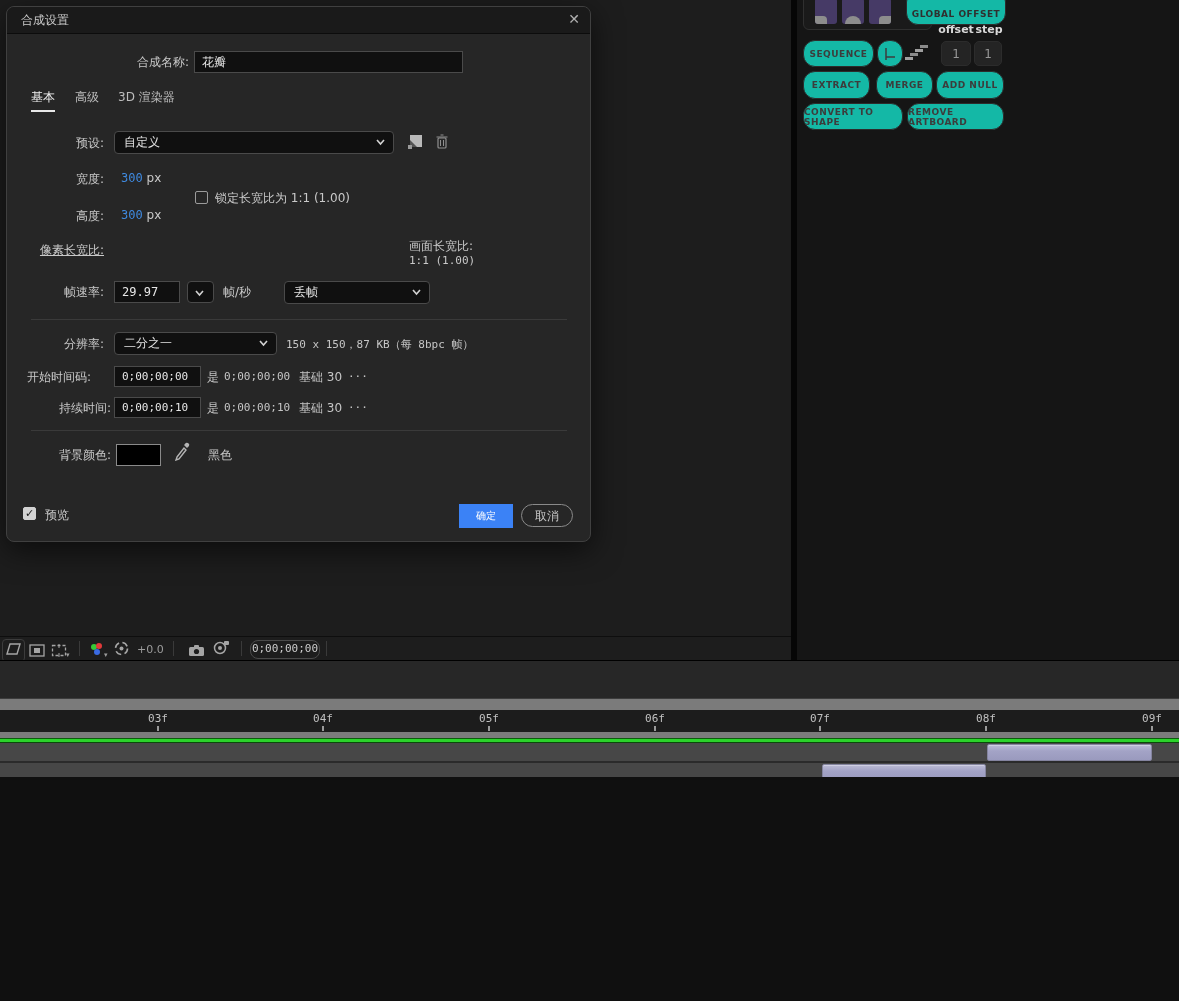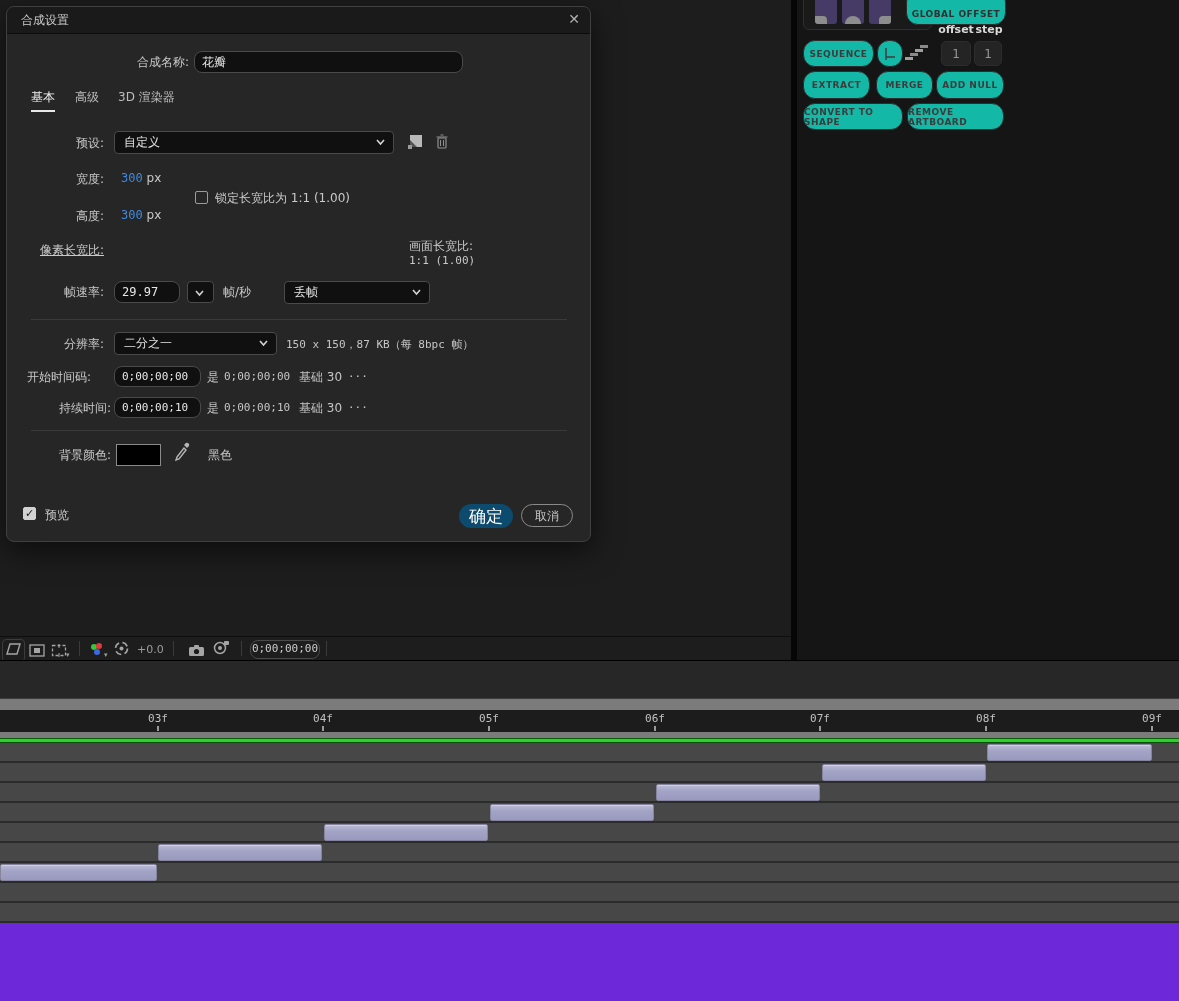--- a/index.html
+++ b/index.html
@@ -1,46 +1,46 @@
 <!DOCTYPE html>
 <html><head>
 <meta charset="utf-8">
 <style>
   html,body{margin:0;padding:0;background:#101010;}
-  .screen{position:relative;width:1179px;height:1001px;overflow:hidden;
+  .screen{position:relative;width:1179px;height:777px;overflow:hidden;
     font-family:"DejaVu Sans","Liberation Sans",sans-serif;background:#1c1c1c;}
   .mono{font-family:"DejaVu Sans Mono","Liberation Mono",monospace;}
 
   
   .comp-panel{position:absolute;left:0;top:0;width:791px;height:660px;background:#1d1d1d;}
   .divider-v{position:absolute;left:791px;top:0;width:6px;height:660px;background:#060606;}
   .right-panel{position:absolute;left:797px;top:0;width:382px;height:660px;background:#151515;overflow:hidden;}
 
   
   .dialog{position:absolute;left:6px;top:6px;width:583px;height:534px;background:#262626;
     border:1px solid #404040;border-radius:8px;box-shadow:0 8px 30px rgba(0,0,0,.6);overflow:hidden;}
   .dialog .titlebar{position:absolute;left:0;top:0;right:0;height:26px;background:#1a1a1a;border-bottom:1px solid #0c0c0c;}
   .dialog .title{position:absolute;left:14px;top:5px;font-size:12px;color:#cccccc;}
   .close-x{position:absolute;right:10px;top:4px;font-size:14px;color:#b0b0b0;cursor:default;}
   .lbl{position:absolute;font-size:12px;color:#c9c9c9;text-align:right;}
-  .inp{position:absolute;background:#101010;border:1px solid #4a4a4a;border-radius:8px;color:#e8e8e8;
+  .inp{position:absolute;background:#101010;border:1px solid #4a4a4a;border-radius:0;color:#e8e8e8;
     font-size:12px;line-height:20px;padding:0 7px;box-sizing:border-box;}
   .dd{position:absolute;background:#101010;border:1px solid #4a4a4a;border-radius:4px;color:#e2e2e2;
     font-size:12px;line-height:21px;padding:0 24px 0 9px;box-sizing:border-box;}
   .dd .chev{position:absolute;right:7px;top:4px;}
   .chev svg{display:block;}
   .tab{position:absolute;top:82px;font-size:12px;color:#bdbdbd;}
   .tab.active{color:#efefef;border-bottom:2px solid #e8e8e8;padding-bottom:4px;}
   .hr{position:absolute;left:24px;width:536px;height:1px;background:#3a3a3a;}
   .blue-val{color:#3f8ae0;}
   .unit{color:#c9c9c9;}
   .cb{position:absolute;width:13px;height:13px;border:1px solid #9b9b9b;border-radius:2px;box-sizing:border-box;background:transparent;}
   .cb.checked{background:#d2d2d2;border-color:#d2d2d2;color:#1a1a1a;font-size:11px;line-height:12px;text-align:center;font-weight:bold;}
   .swatch{position:absolute;width:43px;height:20px;background:#000;border:1px solid #8a8a8a;}
-  .btn-ok{position:absolute;background:#0c4a6e;color:#fff;border-radius:12px;font-size:17px;
+  .btn-ok{position:absolute;background:#3b82f6;color:#fff;border-radius:0;font-size:10px;
     width:54px;height:24px;line-height:24px;text-align:center;}
   .btn-cancel{position:absolute;background:transparent;color:#c8c8c8;border:1.5px solid #8a8a8a;border-radius:12px;
     font-size:12px;width:52px;height:23px;line-height:22px;text-align:center;box-sizing:border-box;}
   .small-info{font-size:11px;color:#c6c6c6;}
 
   
   .icon-save{position:absolute;width:14px;height:14px;}
   .icon-trash{position:absolute;width:14px;height:15px;}
 
   

